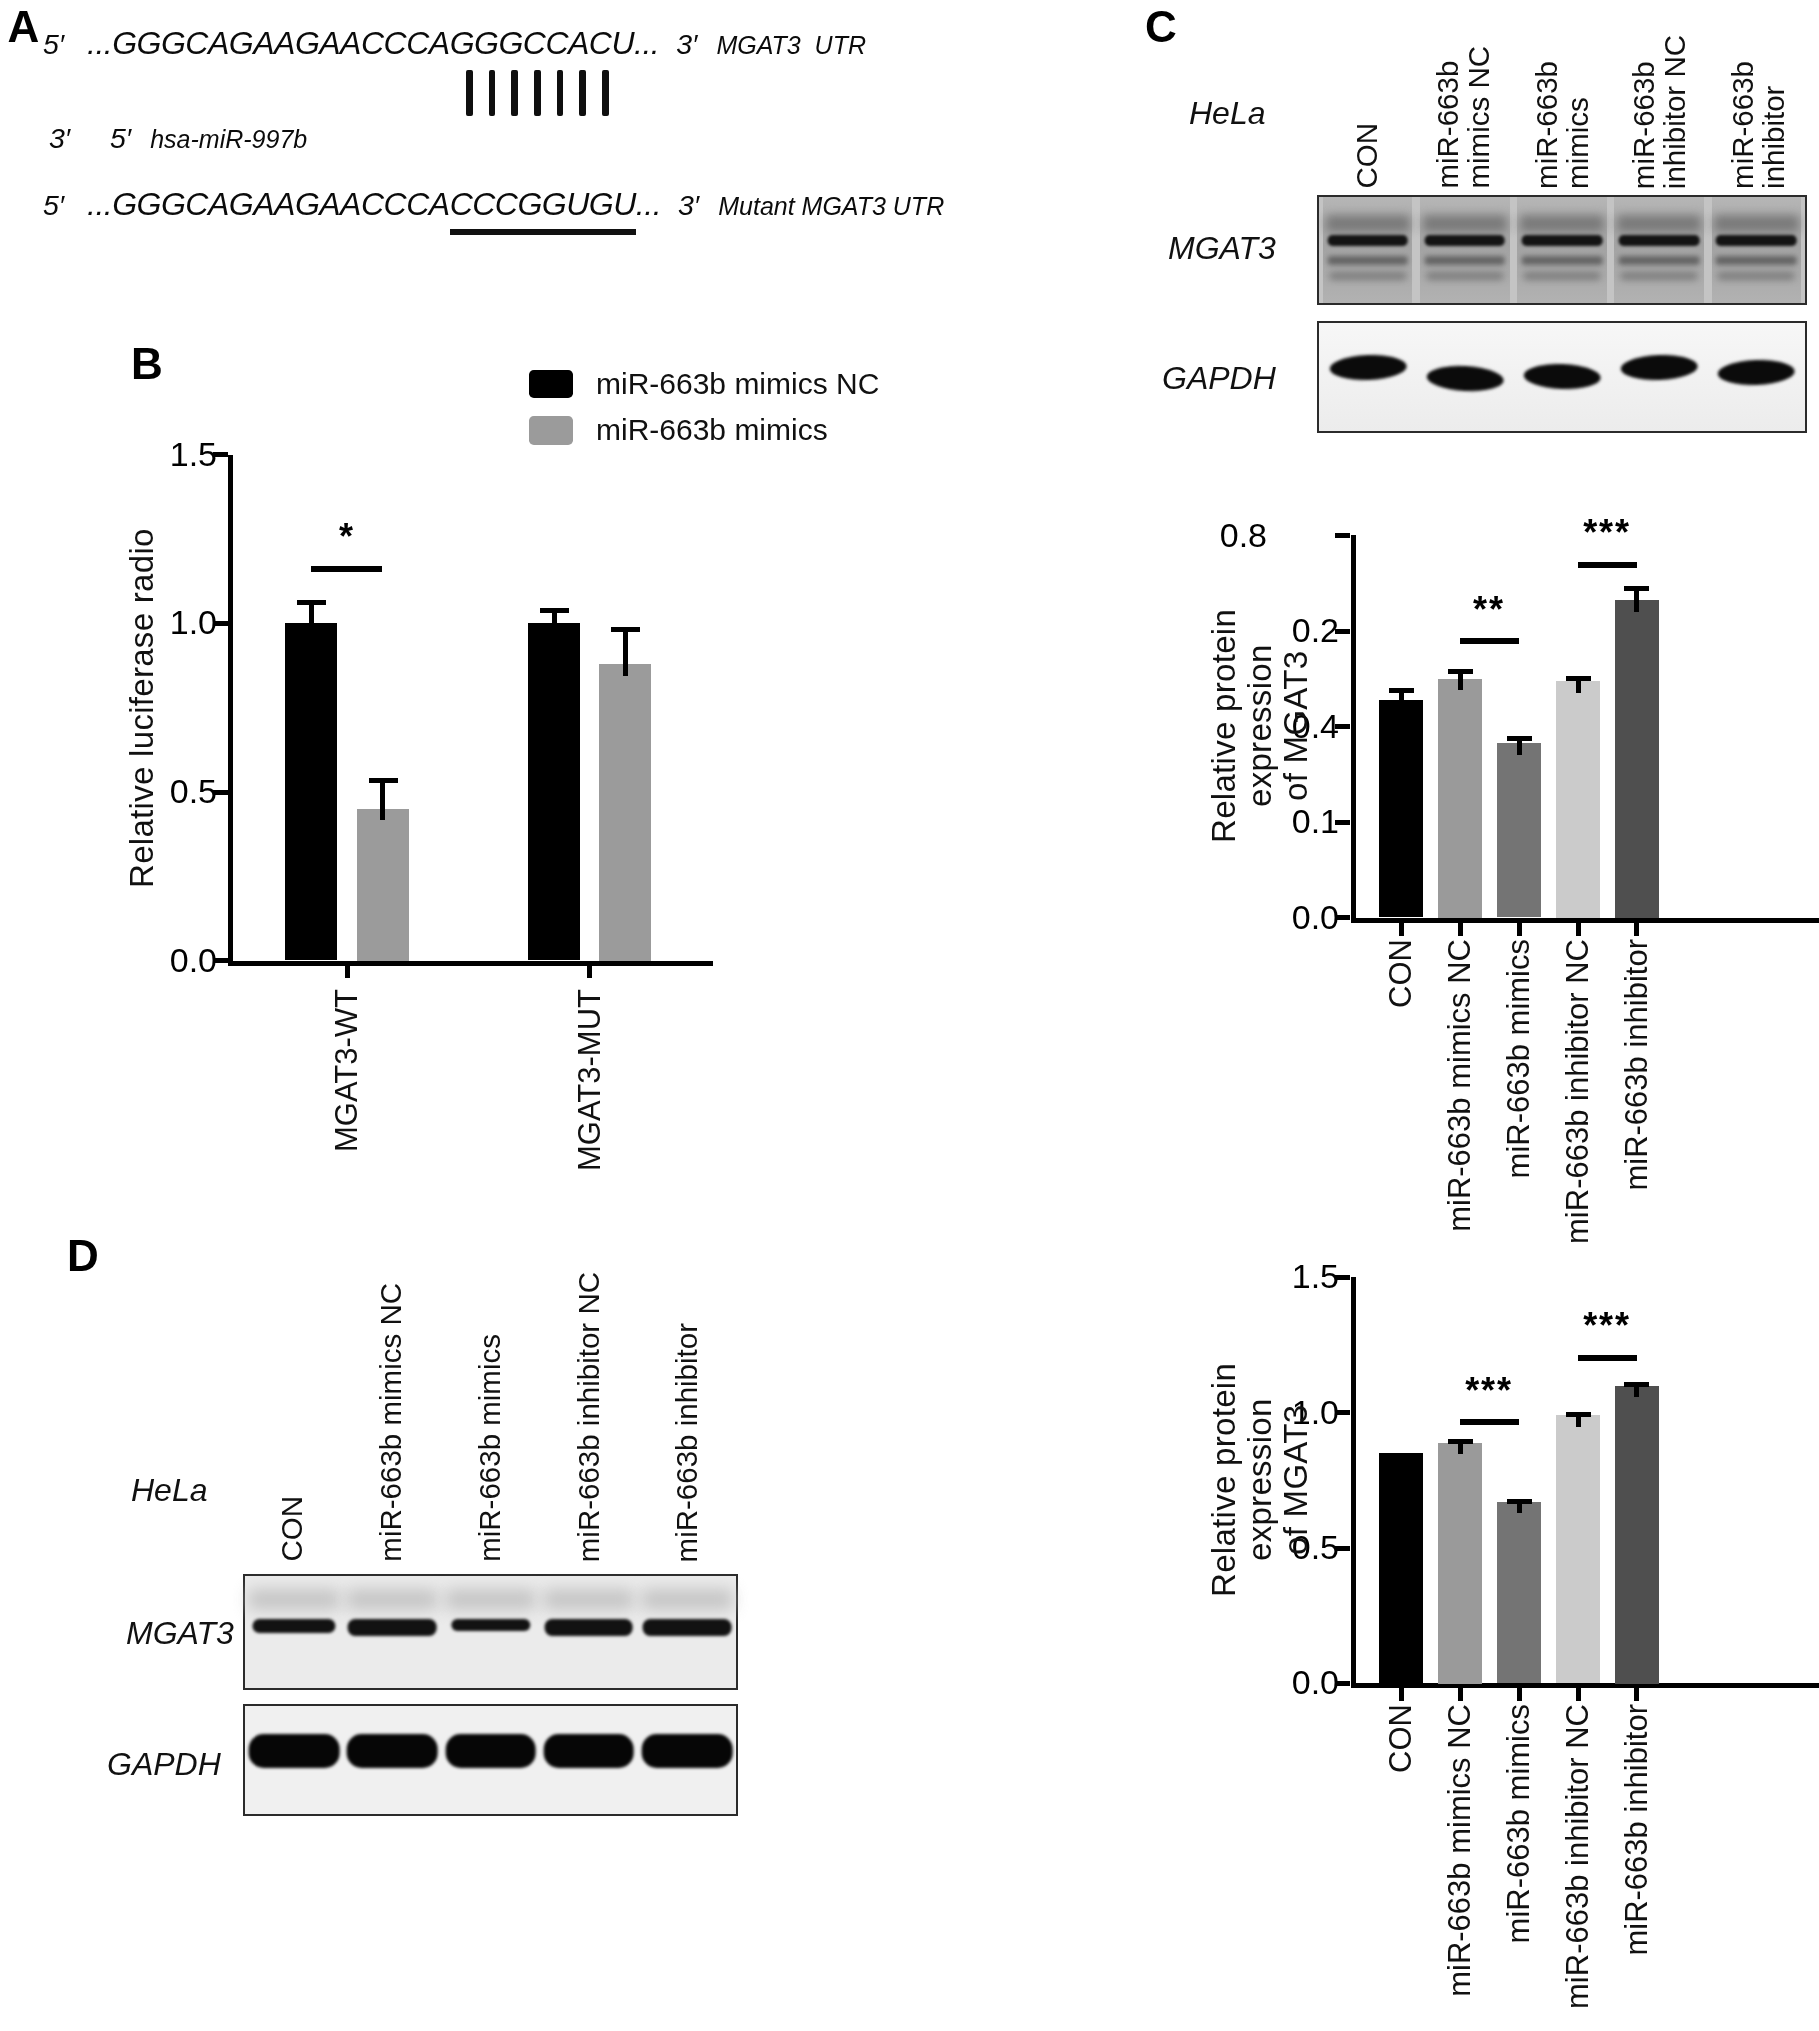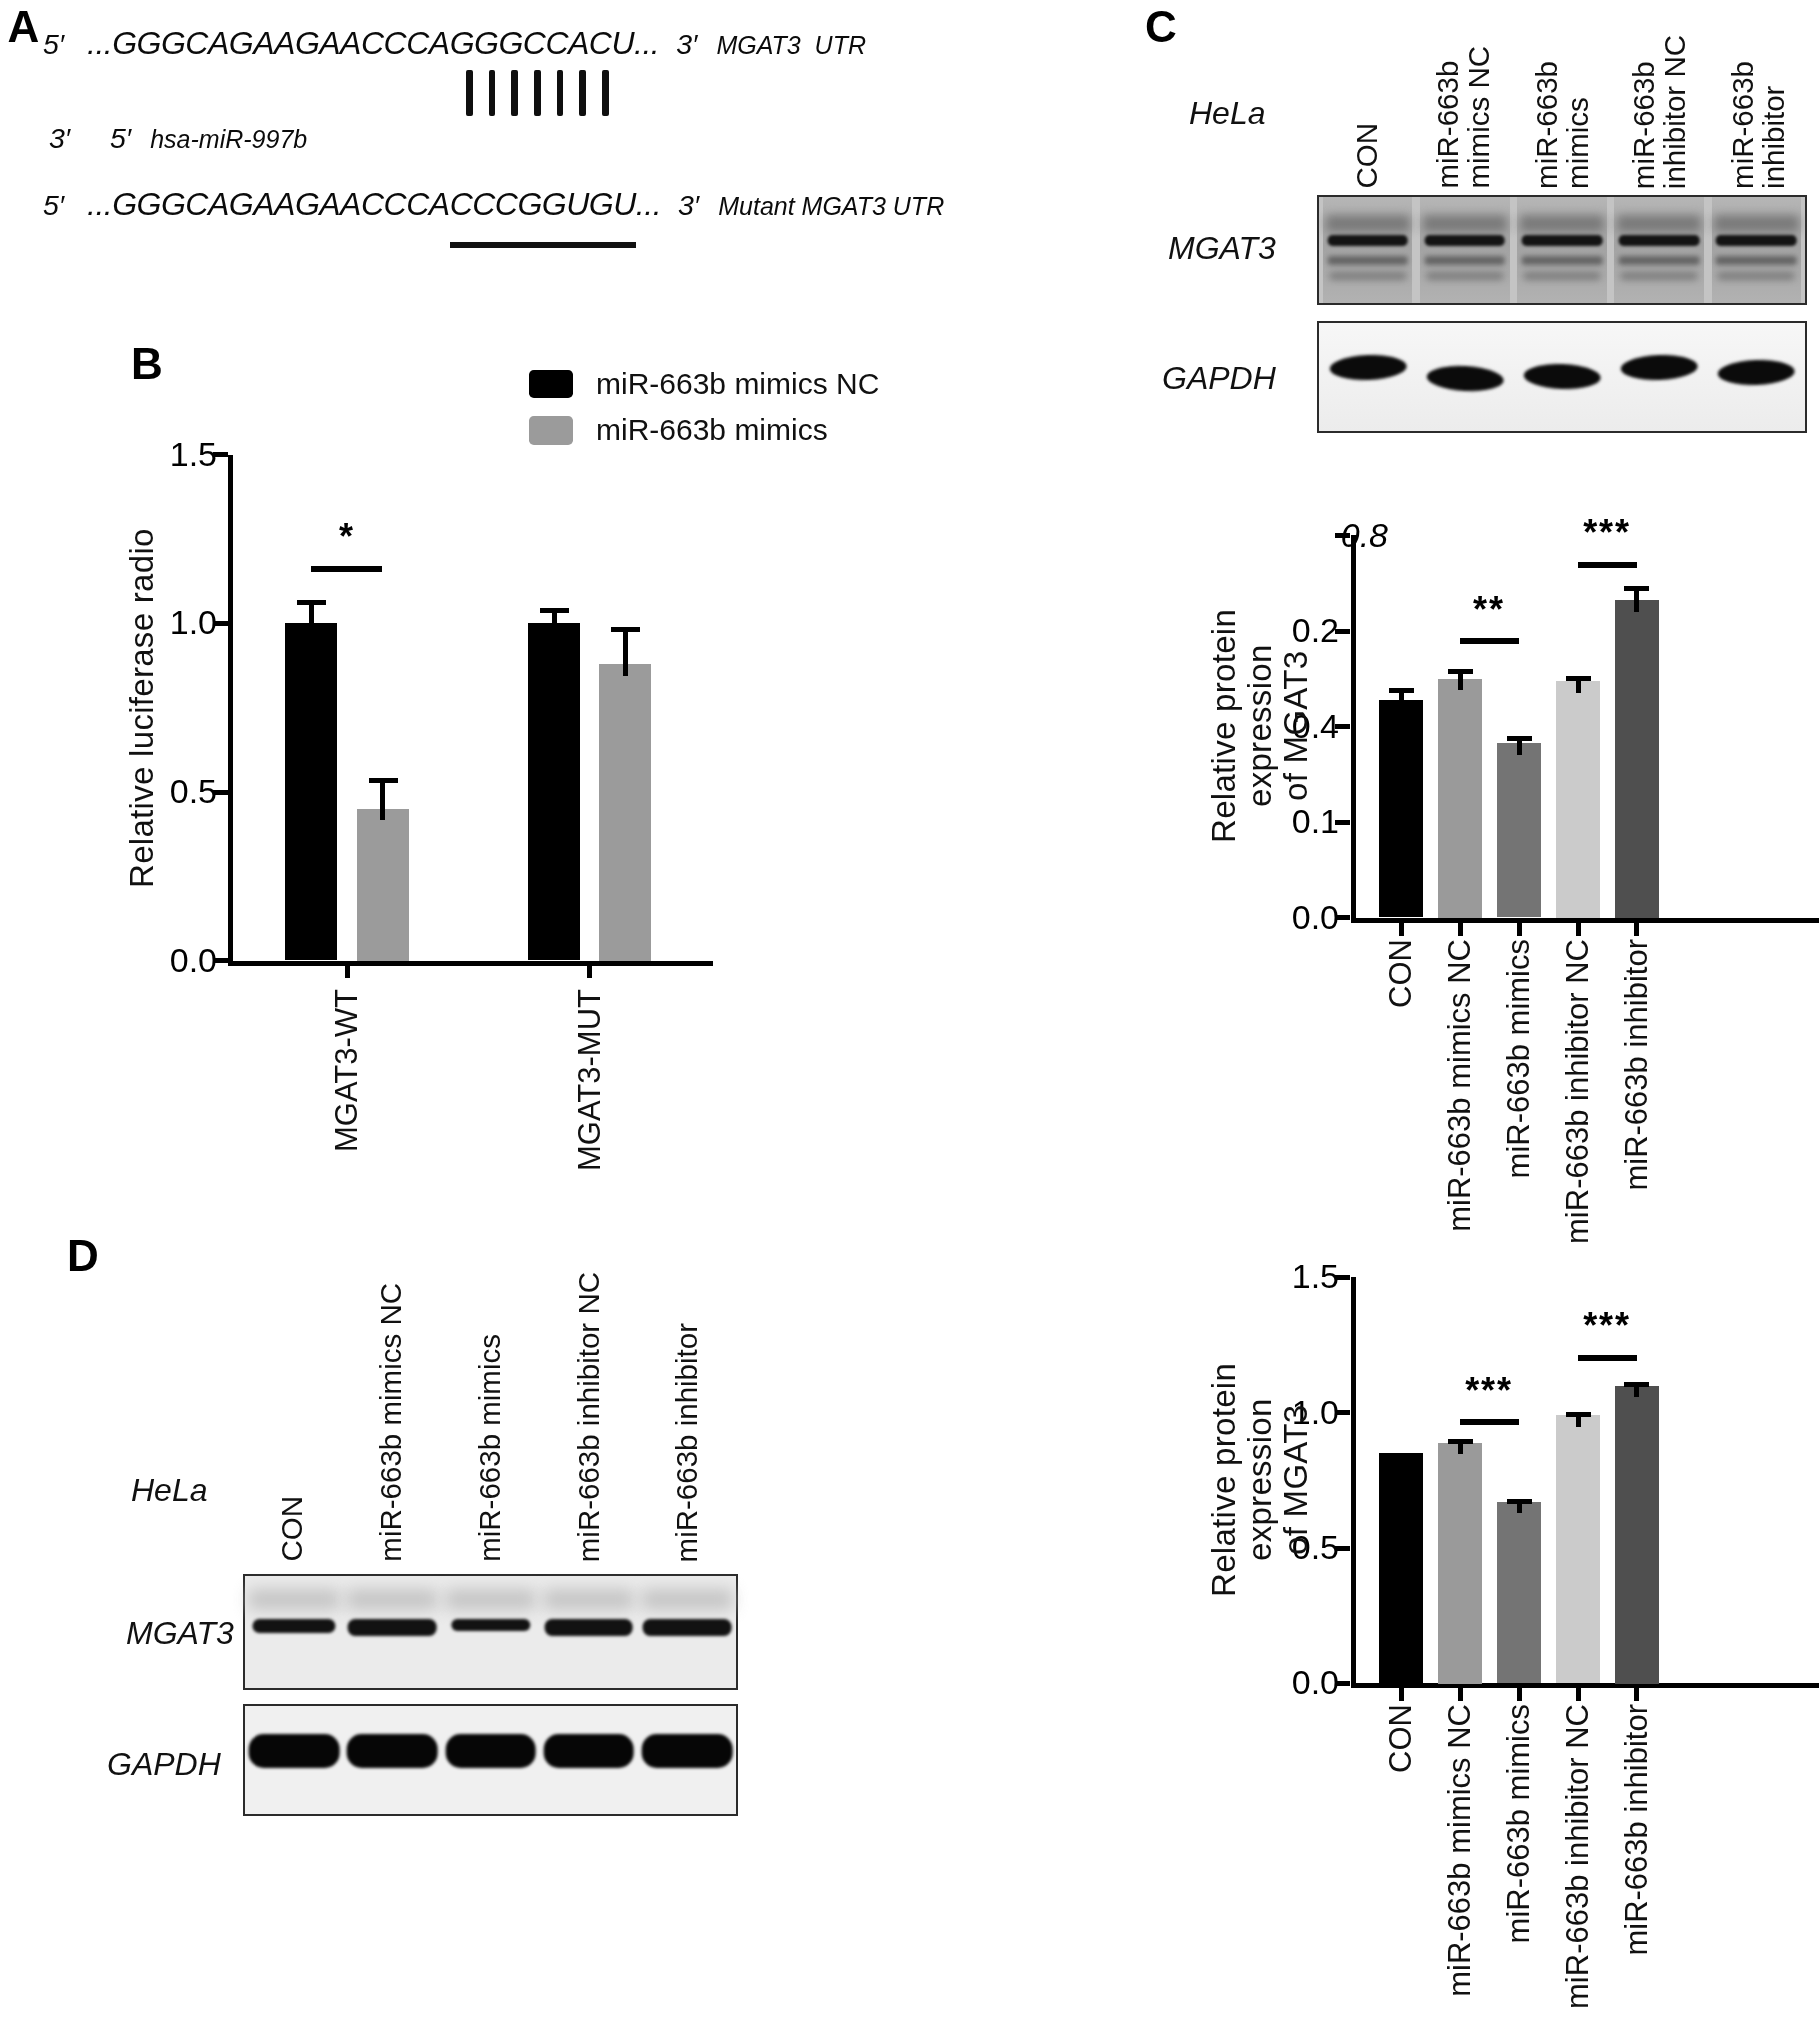--- a/index.html
+++ b/index.html
@@ -6,21 +6,21 @@
   body{font-family:"Liberation Sans",sans-serif;color:#111;}
   #fig{position:relative;width:1819px;height:2032px;background:#fff;overflow:hidden;}
 
   .plabel{position:absolute;font-weight:bold;font-size:44px;color:#000;}
 
   
   .seqrow{position:absolute;display:flex;align-items:baseline;white-space:pre;color:#0b0b0b;}
   .seqend{font-style:italic;font-size:28.5px;width:44px;flex:none;}
   .seqend2{font-style:italic;font-size:28.5px;margin-left:17px;flex:none;}
   .seq{font-style:italic;font-size:32px;letter-spacing:-0.5px;}
-  .sequl{border-bottom:6.7px solid #111;padding-bottom:20px;}
+  .sequl{border-bottom:6.7px solid #111;padding-bottom:7px;}
   .seqname{font-style:italic;font-size:25px;margin-left:19px;white-space:pre;}
   .pairbars{position:absolute;left:466px;top:70px;display:flex;gap:16px;}
   .pairbar{width:6.7px;height:46px;background:#0f0f0f;border-radius:1.9px;}
 
   
   .legend{position:absolute;left:529px;top:367px;display:flex;flex-direction:column;gap:12.4px;}
   .lrow{display:flex;align-items:center;gap:23px;}
   .lswatch{width:44px;height:28.5px;border-radius:4.8px;flex:none;}
   .llabel{font-size:30px;color:#111;}
 
@@ -247,21 +247,21 @@
     <div class="axis" style="left: 1351px; top: 918px; width: 471px; height: 4.8px;"></div>
     <div class="tickY" style="left: 1335px; top: 915px;"></div>
     <div class="ynum" style="left: 1267px; top: 898px; width: 72px;">0.0</div>
     <div class="tickY" style="left: 1335px; top: 820px;"></div>
     <div class="ynum" style="left: 1267px; top: 802px; width: 72px;">0.1</div>
     <div class="tickY" style="left: 1335px; top: 724px;"></div>
     <div class="ynum" style="left: 1267px; top: 707px; width: 72px;">0.4</div>
     <div class="tickY" style="left: 1335px; top: 629px;"></div>
     <div class="ynum" style="left: 1267px; top: 611px; width: 72px;">0.2</div>
     <div class="tickY" style="left: 1335px; top: 533px;"></div>
-    <div class="ynum" style="left: 1316px; top: 516px; width: 72px; font-style: italic;">0.8</div>
+    <div class="ynum" style="left: 1195px; top: 516px; width: 72px;">0.8</div>
     <div class="vtext ylab" style="left: 1206px; top: 535px; height: 382px;">Relative protein expression
 of MGAT3</div>
     <div class="bar" style="left: 1379px; top: 700px; width: 44px; height: 217px; background: rgb(0, 0, 0);"></div>
     <div class="errv" style="left: 1399px; top: 688px; height: 23.4px;"></div>
     <div class="errcap" style="left: 1389px; top: 688px; width: 25px;"></div>
     <div class="tickX" style="left: 1399px; top: 923px;"></div>
     <div class="vtext xlab" style="left: 1385px; top: 939px;">CON</div>
     <div class="bar" style="left: 1438px; top: 679px; width: 44px; height: 239px; background: rgb(154, 154, 154);"></div>
     <div class="errv" style="left: 1458px; top: 669px; height: 21px;"></div>
     <div class="errcap" style="left: 1448px; top: 669px; width: 25px;"></div>

